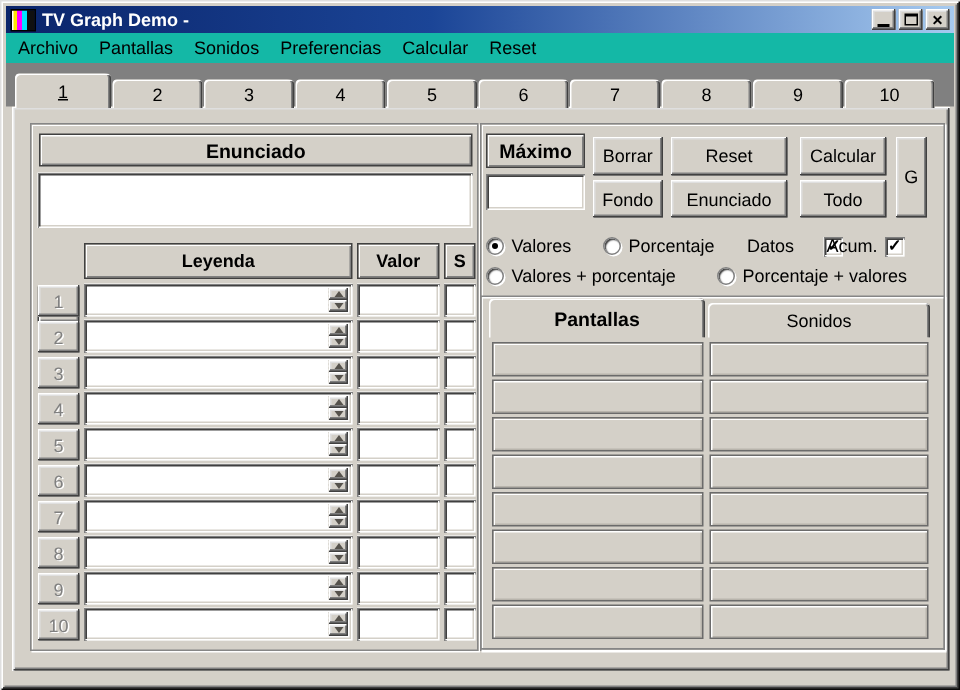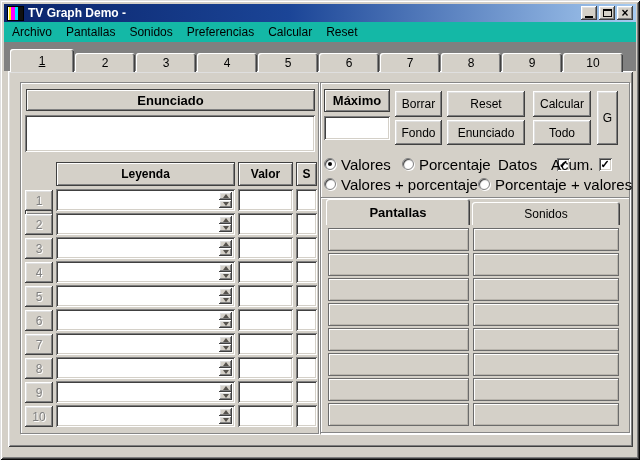--- a/index.html
+++ b/index.html
@@ -71,21 +71,21 @@
   .spin-btn{height:8px;width:13px;}
   .tri-up{width:0;height:0;border-left:3px solid transparent;border-right:3px solid transparent;border-bottom:4px solid #55524c;}
   .tri-down{width:0;height:0;border-left:3px solid transparent;border-right:3px solid transparent;border-top:4px solid #55524c;}
   
   .trow{position:relative;height:24px;}
   .trow .numbtn{position:absolute;left:0;top:1px;width:28px;height:21px;}
   .trow .ley{position:absolute;left:31px;top:0;width:179px;height:22px;}
   .trow .val{position:absolute;left:213px;top:0;width:55px;height:22px;}
   .trow .scol{position:absolute;left:271px;top:0;width:21px;height:22px;}
   
-  .opt-label{font-size:15px;}
+  .opt-label{font-size:12px;}
   .radio{width:12px;height:12px;border-radius:50%;background:#fff;border:1px solid #808080;
     box-shadow: inset 1px 1px 1px #404040, 1px 1px 0 #fff;position:relative;box-sizing:border-box;flex:0 0 auto;}
   .radio.on::after{content:"";position:absolute;left:3px;top:3px;width:4px;height:4px;border-radius:50%;background:#000;}
   .checkbox{width:13px;height:13px;background:#fff;box-sizing:border-box;
     box-shadow: inset 1px 1px 0 #808080, inset -1px -1px 0 #fff,
                 inset 2px 2px 0 #404040, inset -2px -2px 0 #d4d0c8;
     display:flex;align-items:center;justify-content:center;
     font-size:11px;font-weight:bold;line-height:1;flex:0 0 auto;}
   .opt-item{position:absolute;display:flex;align-items:center;gap:5px;height:14px;}
   

